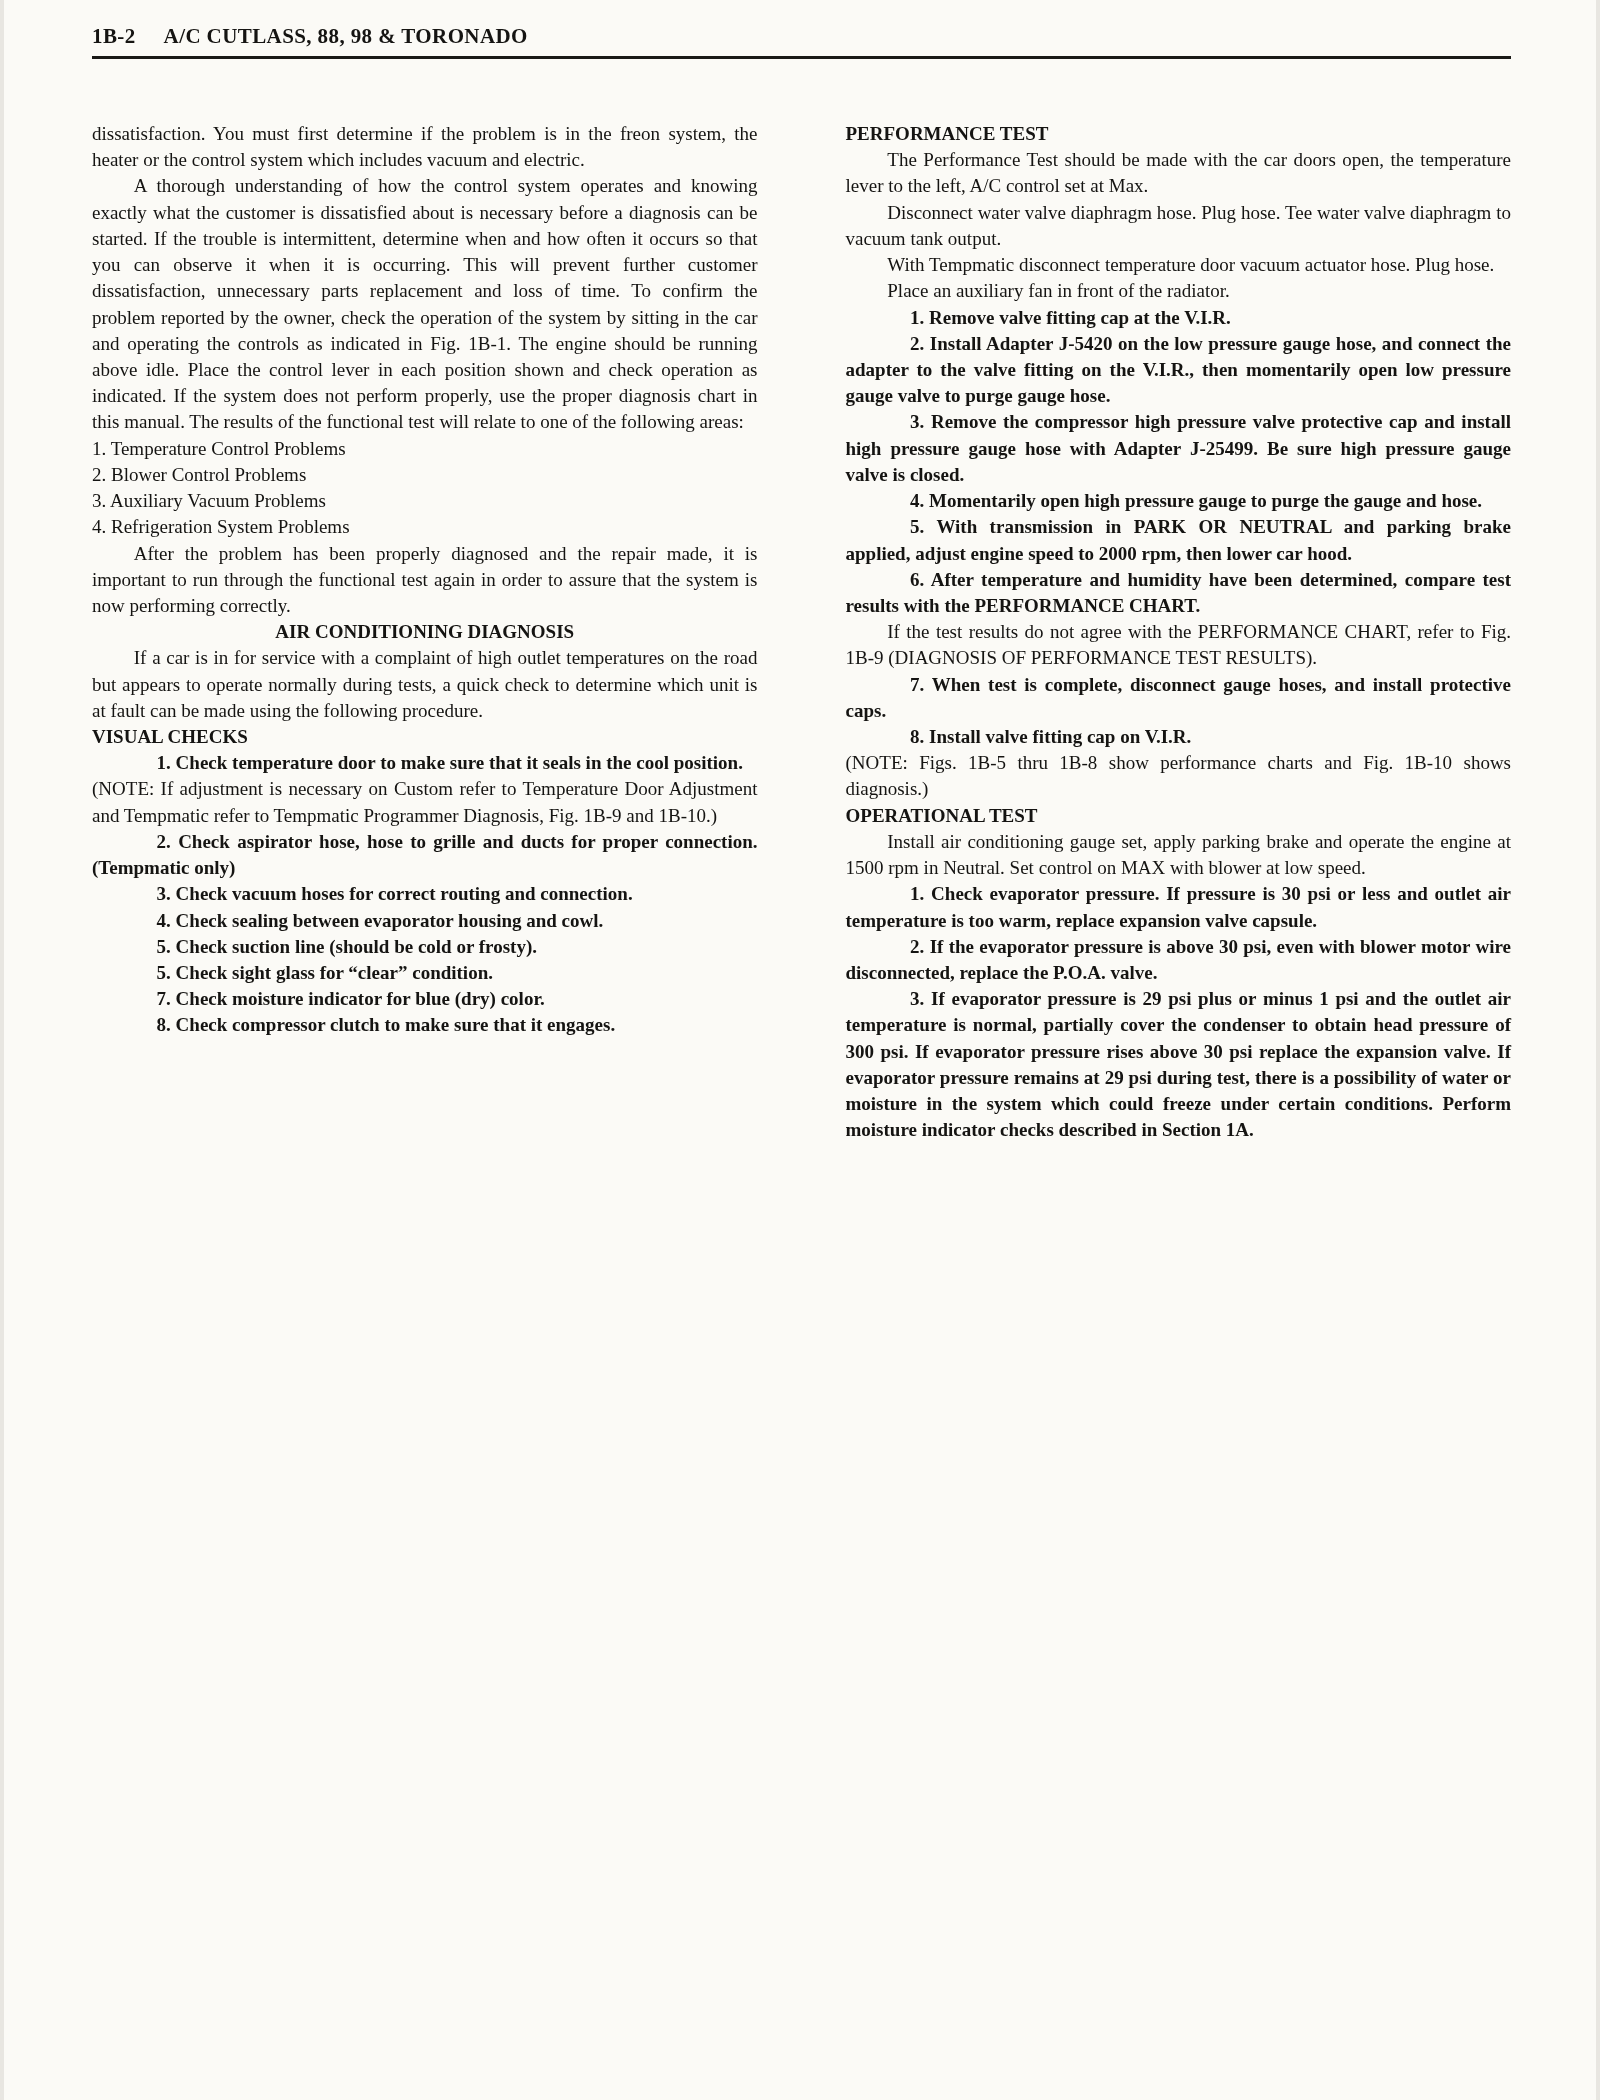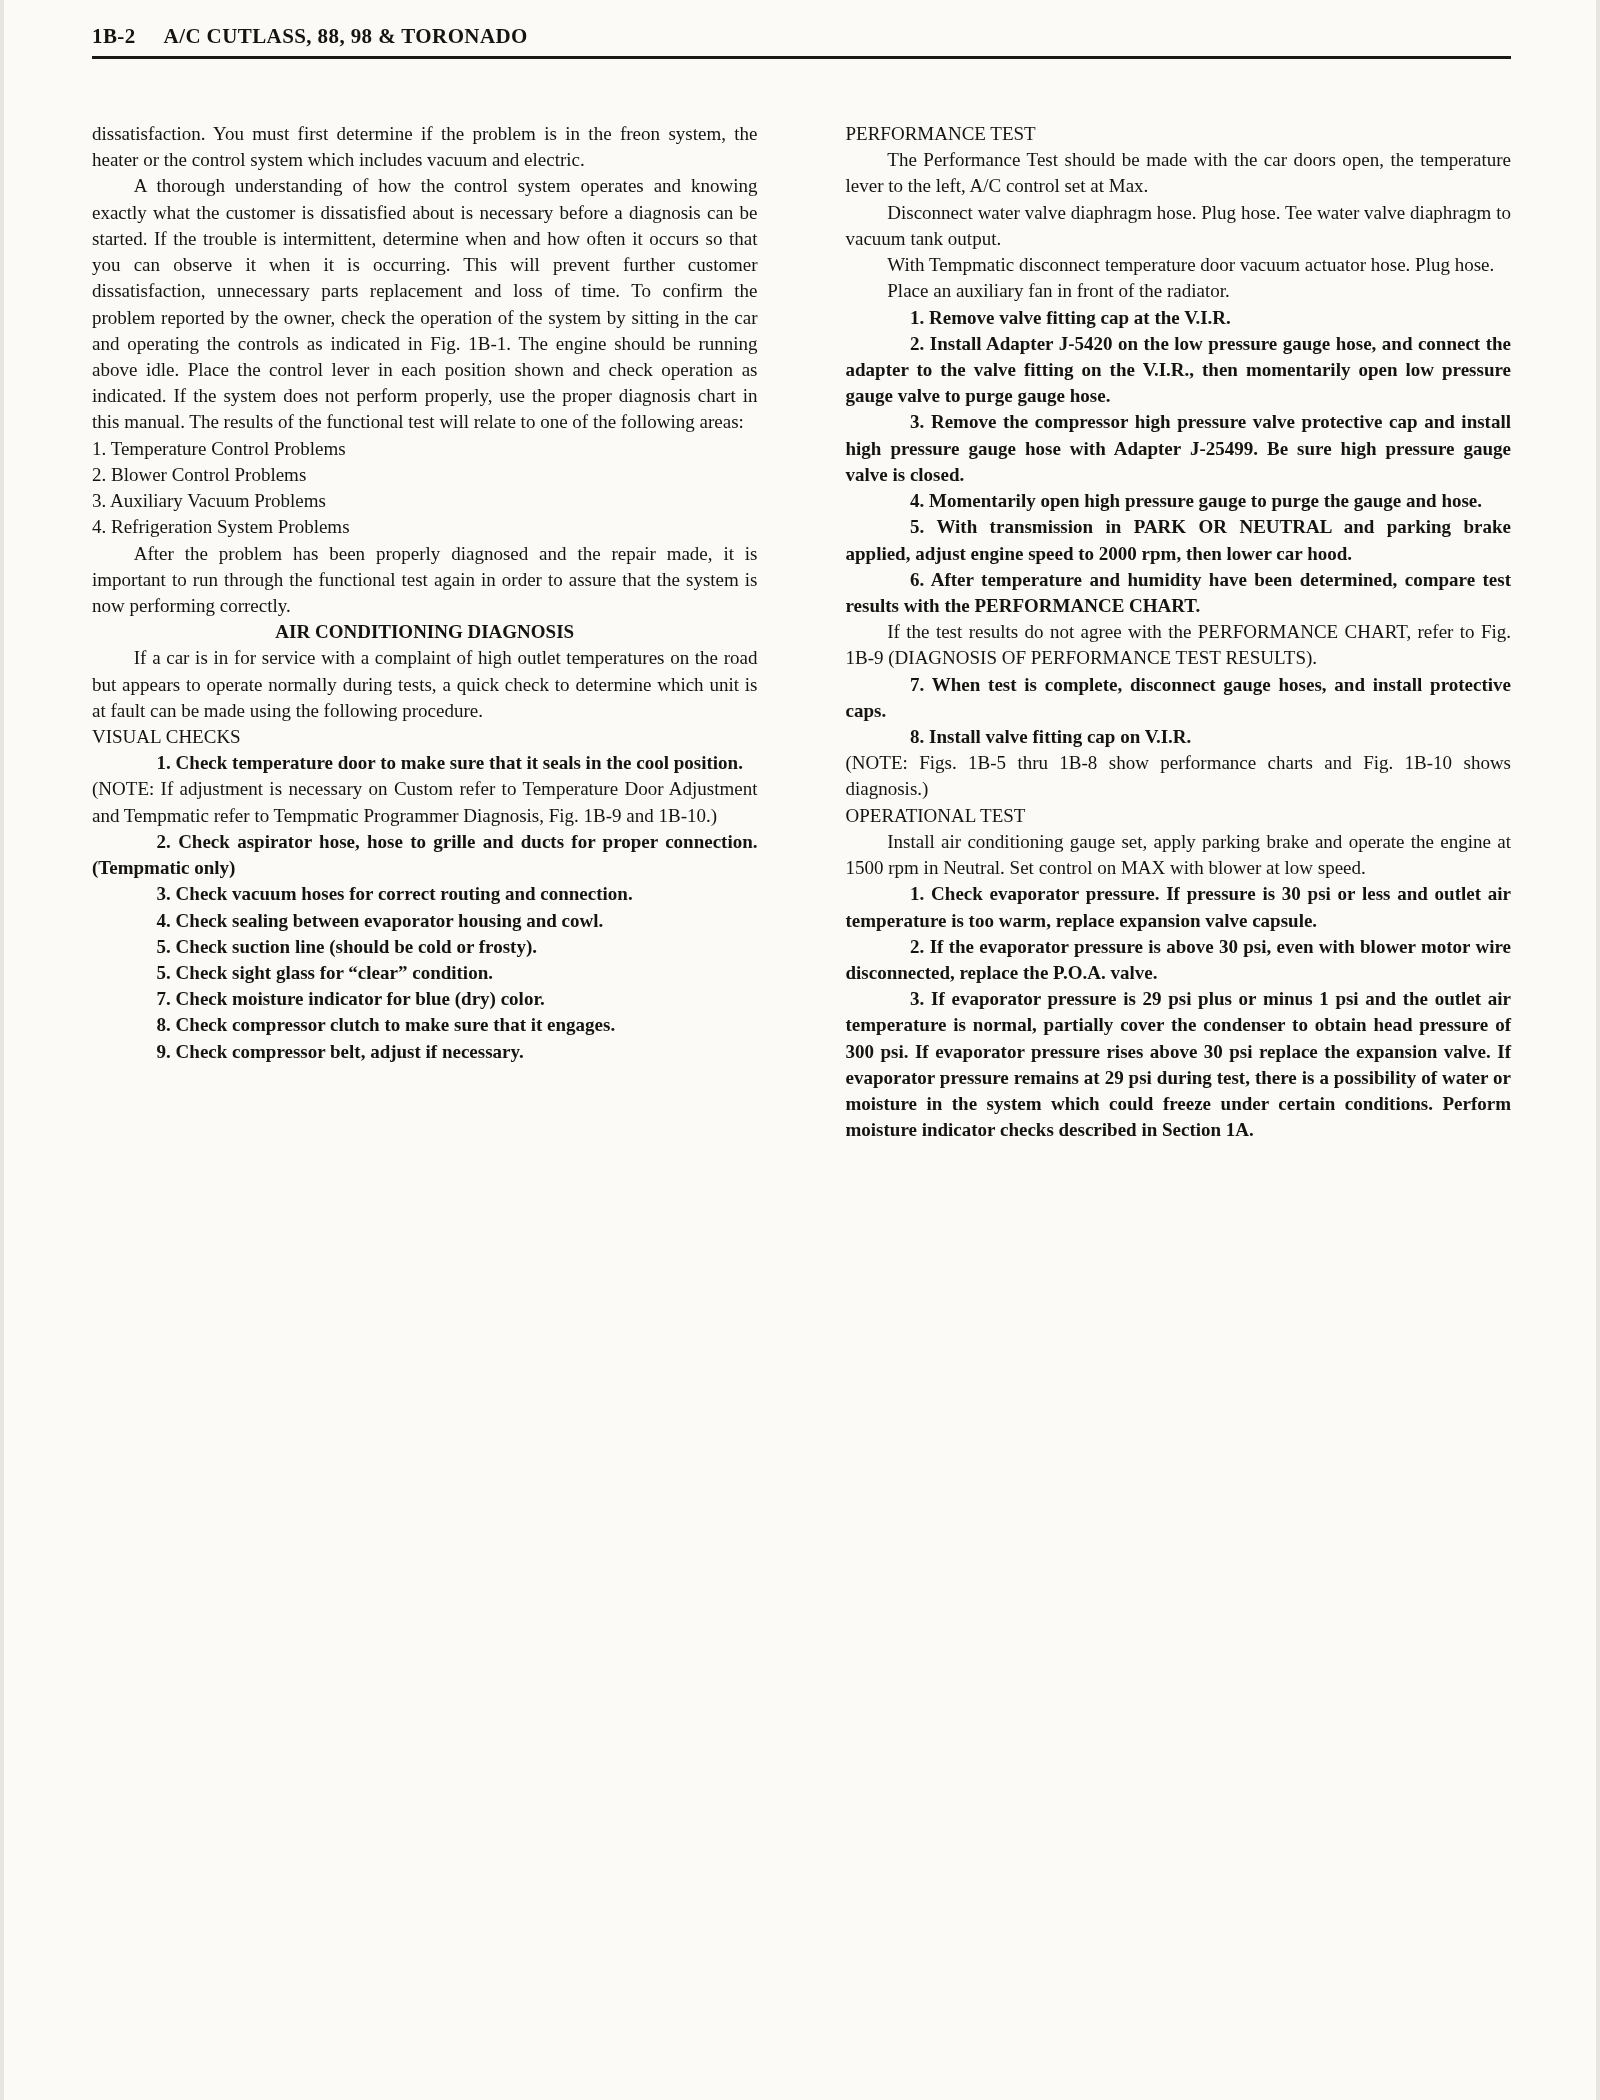--- a/index.html
+++ b/index.html
@@ -54,21 +54,21 @@
     text-align: left;
   }
   .h-center {
     text-align: center !important;
     font-weight: bold;
     font-size: 20px;
     margin: 26px 0 26px 0;
   }
   .h-left {
     text-align: right;
-    font-weight: normal;
+    font-weight: bold;
     font-size: 20px;
   }
   .gap-before { margin-top: 25px; }
   .gap-before-sm { margin-top: 24px; }
 </style>
 </head>
 <body>
 
 <div class="page">
 
@@ -93,21 +93,20 @@
       <h3 class="h-left gap-before">VISUAL CHECKS</h3>
       <p class="para step">1. Check temperature door to make sure that it seals in the cool position.</p>
       <p class="para gap-before">(NOTE: If adjustment is necessary on Custom refer to Temperature Door Adjustment and Tempmatic refer to Tempmatic Programmer Diagnosis, Fig. 1B-9 and 1B-10.)</p>
       <p class="para step gap-before">2. Check aspirator hose, hose to grille and ducts for proper connection. (Tempmatic only)</p>
       <p class="para step">3. Check vacuum hoses for correct routing and connection.</p>
       <p class="para step">4. Check sealing between evaporator housing and cowl.</p>
       <p class="para step">5. Check suction line (should be cold or frosty).</p>
       <p class="para step">5. Check sight glass for “clear” condition.</p>
       <p class="para step">7. Check moisture indicator for blue (dry) color.</p>
       <p class="para step">8. Check compressor clutch to make sure that it engages.</p>
-      <p class="para step">9. Check compressor belt, adjust if necessary.</p>
     </section>
 
     <section class="col">
       <h3 class="h-left">PERFORMANCE TEST</h3>
       <p class="para indent">The Performance Test should be made with the car doors open, the temperature lever to the left, A/C control set at Max.</p>
       <p class="para indent">Disconnect water valve diaphragm hose. Plug hose. Tee water valve diaphragm to vacuum tank output.</p>
       <p class="para indent">With Tempmatic disconnect temperature door vacuum actuator hose. Plug hose.</p>
       <p class="para indent">Place an auxiliary fan in front of the radiator.</p>
       <p class="para step">1. Remove valve fitting cap at the V.I.R.</p>
       <p class="para step">2. Install Adapter J-5420 on the low pressure gauge hose, and connect the adapter to the valve fitting on the V.I.R., then momentarily open low pressure gauge valve to purge gauge hose.</p>

